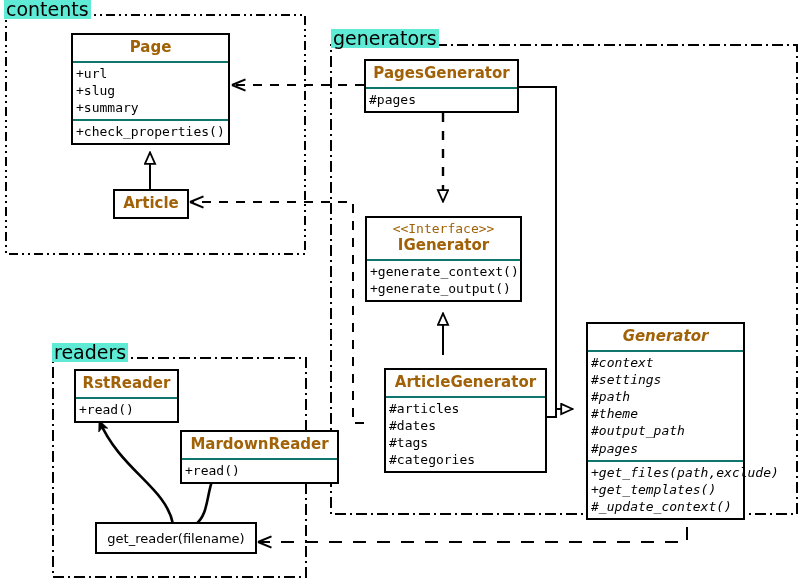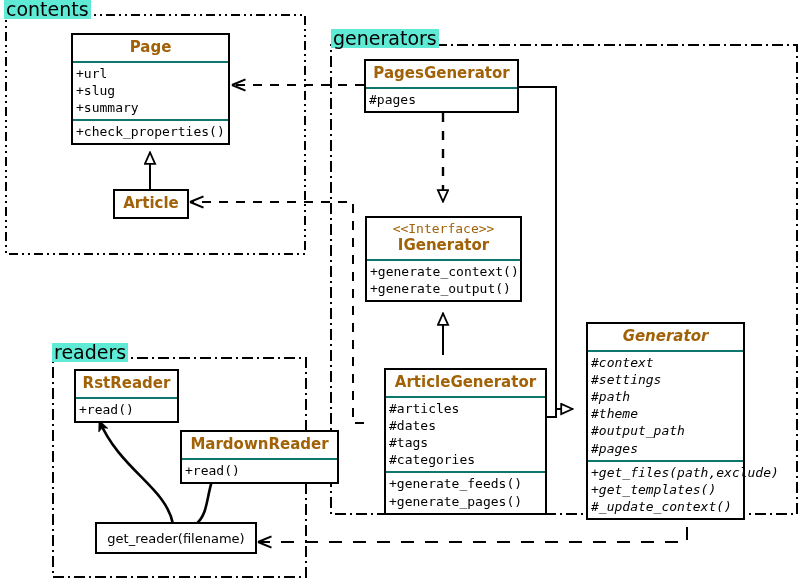--- a/index.html
+++ b/index.html
@@ -170,24 +170,20 @@
   </div>
 
   <div class="uml" style="left:384px; top:354px; width:163px;margin-top:14px;">
     <div class="name">ArticleGenerator</div>
     <div class="sect">
       <div class="row">#articles</div>
       <div class="row">#dates</div>
       <div class="row">#tags</div>
       <div class="row">#categories</div>
     </div>
-    <div class="sect">
-      <div class="row">+generate_feeds()</div>
-      <div class="row">+generate_pages()</div>
-    </div>
   </div>
 
   <div class="uml" style="left:586px; top:322px; width:159px;font-style:italic;">
     <div class="name">Generator</div>
     <div class="sect">
       <div class="row">#context</div>
       <div class="row">#settings</div>
       <div class="row">#path</div>
       <div class="row">#theme</div>
       <div class="row">#output_path</div>

